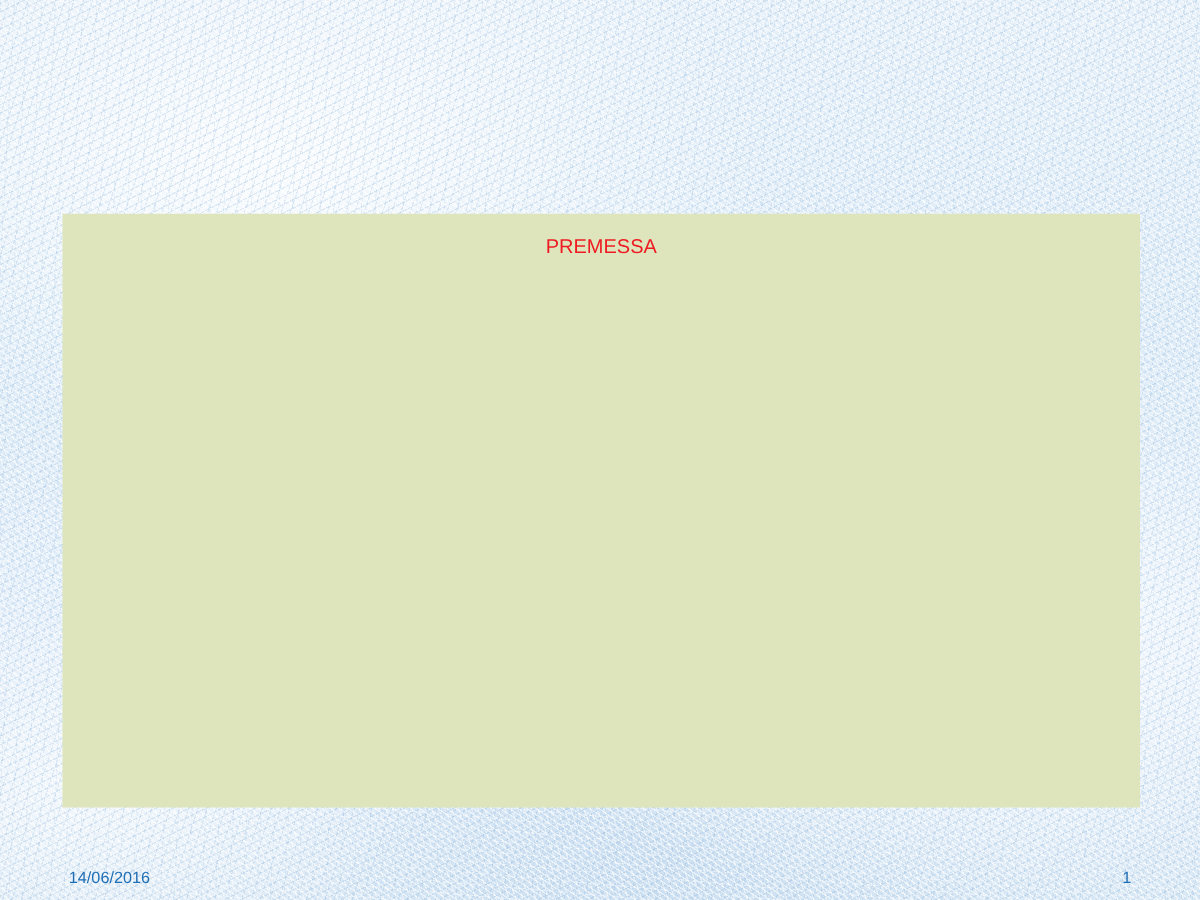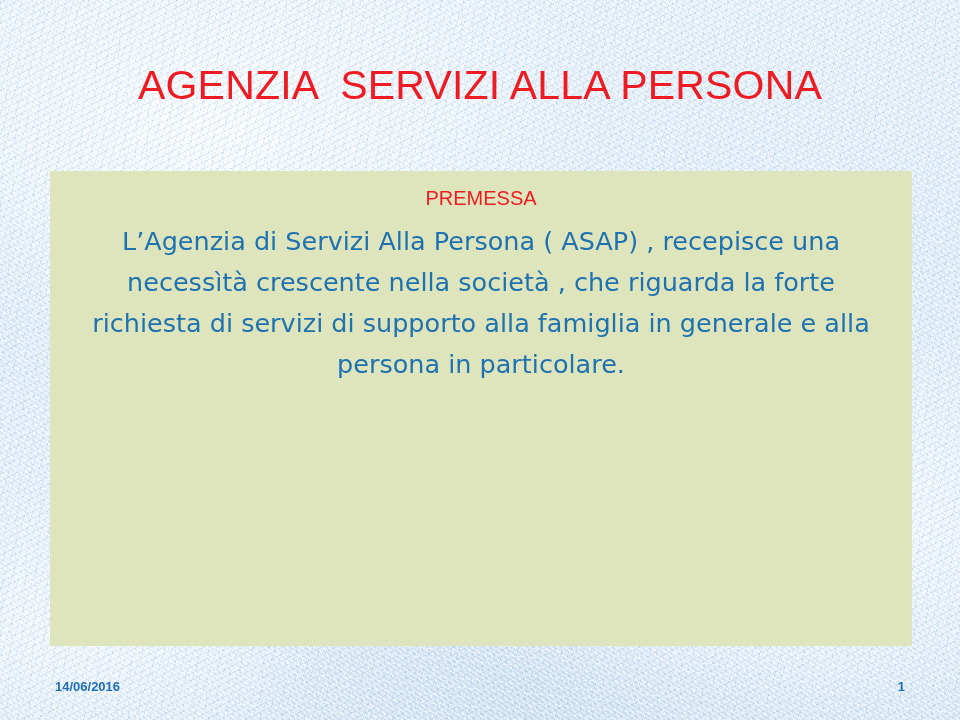--- a/index.html
+++ b/index.html
@@ -66,21 +66,21 @@
     width: 862px;
     height: 475px;
     background-color: #dee5bd;
     box-sizing: border-box;
     padding: 8px 16px 0 16px;
   }
 
   .premessa {
     text-align: center;
     font-family: "Liberation Sans", sans-serif;
-    font-size: 20px;
+    font-size: 16px;
     font-weight: 400;
     line-height: 34px;
     color: #ee1c22;
     margin: 2px 0 6px 0;
   }
 
   .body-par {
     text-align: center;
     font-family: "DejaVu Sans", sans-serif;
     font-size: 25.5px;
@@ -99,45 +99,43 @@
   
   .footer {
     position: absolute;
     left: 0;
     top: 676px;
     width: 960px;
     height: 26px;
   }
   .footer-item {
     position: absolute;
-    top: 1px;
+    top: 16px;
     font-family: "Liberation Sans", sans-serif;
     font-size: 13px;
-    font-weight: bold;
+    font-weight: normal;
     color: #1f6fb5;
     line-height: 20px;
   }
   .footer-date   { left: 55px; }
   .footer-author { left: 0; width: 960px; text-align: center; }
   .footer-page   { left: 0; width: 960px; text-align: right; padding-right: 55px; box-sizing: border-box; }
 </style>
 </head>
 <body>
 
 <div class="slide">
 
   <div class="paper-texture"></div>
 
-  <div class="slide-title">AGENZIA  SERVIZI ALLA PERSONA</div>
 
   <div class="content-box">
 
     <div class="premessa">PREMESSA</div>
 
-    <p class="body-par">L’Agenzia di Servizi Alla Persona ( ASAP) , recepisce una necessìtà crescente nella società , che riguarda la forte richiesta di servizi di supporto alla famiglia in generale e alla persona in particolare.</p>
 
     <div class="par-gap"></div>
 
 
   </div>
 
   <div class="footer">
     <div class="footer-item footer-date">14/06/2016</div>
     <div class="footer-item footer-page">1</div>
   </div>

